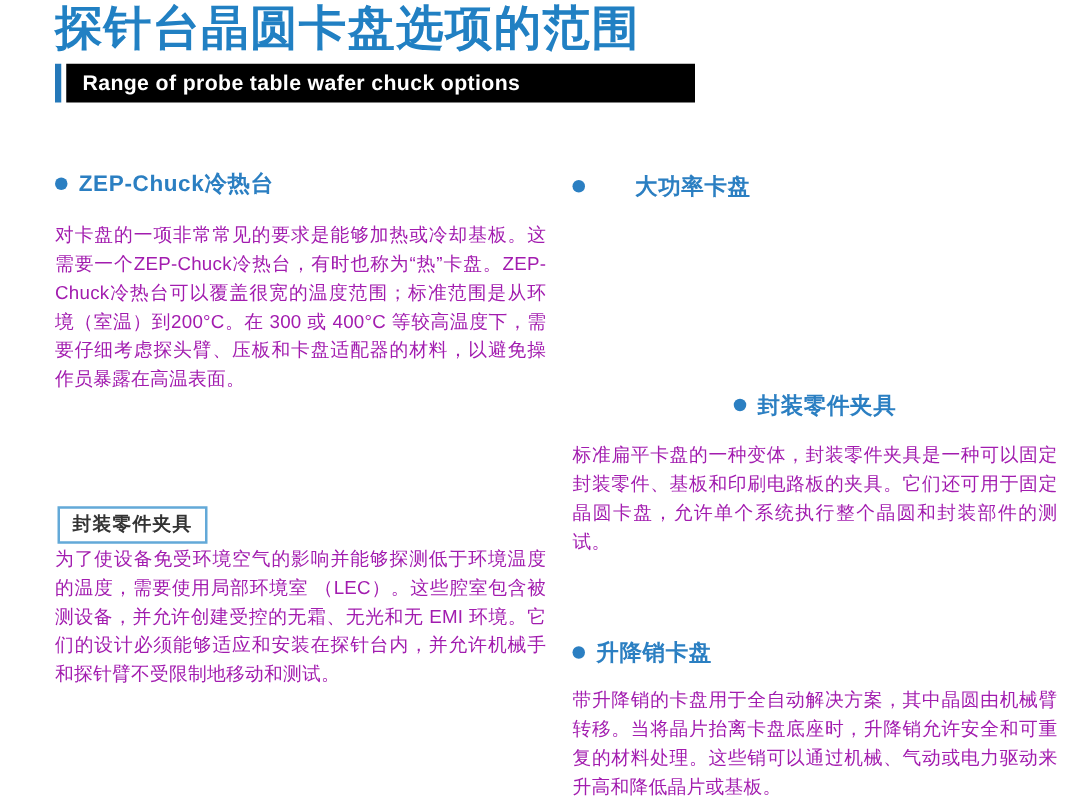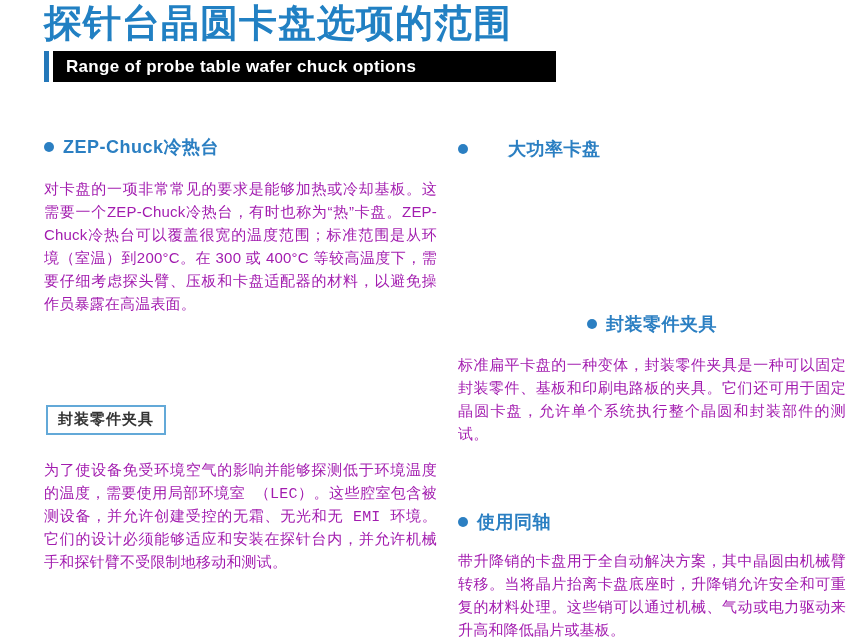--- a/index.html
+++ b/index.html
@@ -114,35 +114,35 @@
     <span class="heading-label">ZEP-Chuck冷热台</span>
   </div>
 
   <p class="block col-left body-para" style="top:177px;">对卡盘的一项非常常见的要求是能够加热或冷却基板。这需要一个ZEP-Chuck冷热台，有时也称为“热”卡盘。ZEP-Chuck冷热台可以覆盖很宽的温度范围；标准范围是从环境（室温）到200°C。在 300 或 400°C 等较高温度下，需要仔细考虑探头臂、压板和卡盘适配器的材料，以避免操作员暴露在高温表面。</p>
 
 
   <div class="block" style="left:46px; top:405px;">
     <span class="label-box">封装零件夹具</span>
   </div>
 
-  <p class="block col-left body-para" style="top:460px;font-family:Liberation Mono, monospace;">为了使设备免受环境空气的影响并能够探测低于环境温度的温度，需要使用局部环境室 （LEC）。这些腔室包含被测设备，并允许创建受控的无霜、无光和无 EMI 环境。它们的设计必须能够适应和安装在探针台内，并允许机械手和探针臂不受限制地移动和测试。</p>
+  <p class="block col-left body-para" style="top:436px;">为了使设备免受环境空气的影响并能够探测低于环境温度的温度，需要使用局部环境室 （LEC）。这些腔室包含被测设备，并允许创建受控的无霜、无光和无 EMI 环境。它们的设计必须能够适应和安装在探针台内，并允许机械手和探针臂不受限制地移动和测试。</p>
 
   <div class="block col-right section-heading" style="top:137px;gap:40px;">
     <span class="bullet"></span>
     <span class="heading-label">大功率卡盘</span>
   </div>
 
 
   <div class="block col-right section-heading" style="top:312px;justify-content:center;">
     <span class="bullet"></span>
     <span class="heading-label">封装零件夹具</span>
   </div>
 
   <p class="block col-right body-para" style="top:353px;">标准扁平卡盘的一种变体，封装零件夹具是一种可以固定封装零件、基板和印刷电路板的夹具。它们还可用于固定晶圆卡盘，允许单个系统执行整个晶圆和封装部件的测试。</p>
 
   <div class="block col-right section-heading" style="top:510px;">
     <span class="bullet"></span>
-    <span class="heading-label">使用同轴</span>
+    <span class="heading-label">升降销卡盘</span>
   </div>
 
   <p class="block col-right body-para" style="top:549px;">带升降销的卡盘用于全自动解决方案，其中晶圆由机械臂转移。当将晶片抬离卡盘底座时，升降销允许安全和可重复的材料处理。这些销可以通过机械、气动或电力驱动来升高和降低晶片或基板。</p>
 
 </div>
 
 </body></html>

